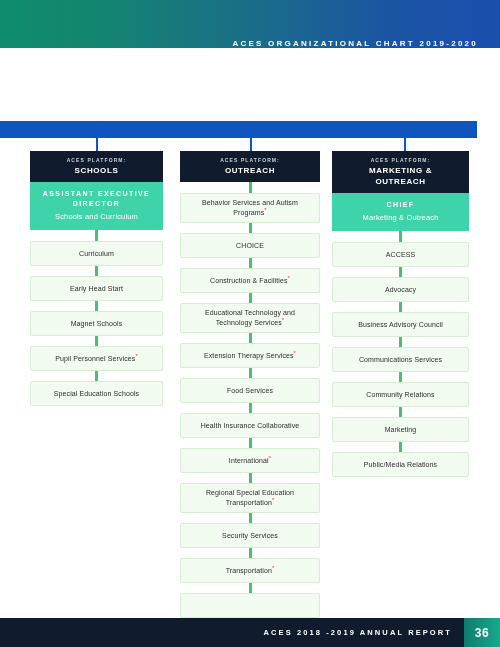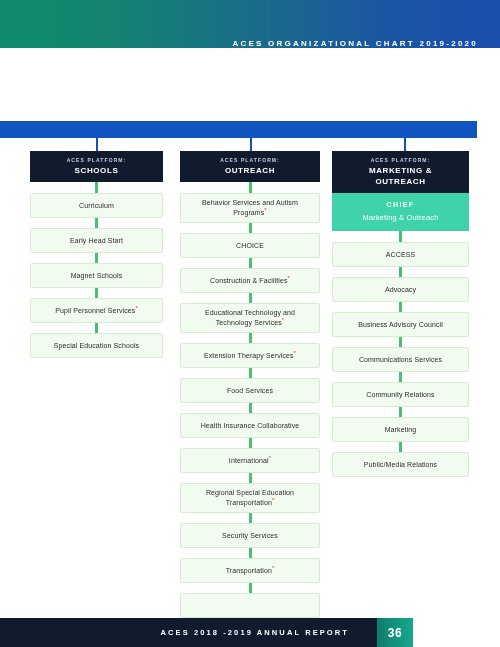--- a/index.html
+++ b/index.html
@@ -143,38 +143,38 @@
     color: #e0392b;
     font-size: 6px;
     vertical-align: super;
     line-height: 0;
   }
 
   
   .footer {
     position: absolute;
     left: 0; bottom: 0;
-    width: 413px;
+    width: 500px;
     height: 29px;
     background: #111b2e;
     display: flex;
     align-items: center;
     justify-content: flex-end;
   }
   .footer-title {
     color: #ffffff;
     font-size: 7.5px;
     font-weight: bold;
     letter-spacing: 2.1px;
     white-space: nowrap;
   }
   .page-badge {
     width: 36px;
     height: 29px;
-    margin-left: 28px;
+    margin-left: 12px;
     background: linear-gradient(to right, #0e7c6e 0%, #17a98b 100%);
     display: flex;
     align-items: center;
     justify-content: center;
   }
   .page-number {
     color: #ffffff;
     font-size: 12px;
     font-weight: bold;
     letter-spacing: 0.5px;
@@ -190,20 +190,24 @@
 <div class="spine-bar"></div>
 <div class="spine-drop" style="left:96px"></div>
 <div class="spine-drop" style="left:250px"></div>
 <div class="spine-drop" style="left:404px"></div>
 
 <div class="chart">
   <div class="column col-1">
       <div class="platform-head">
         <div class="platform-kicker">ACES PLATFORM:</div>
         <div class="platform-name">SCHOOLS</div>
+      </div>
+      <div class="role-box">
+        <div class="role-title">ASSISTANT EXECUTIVE DIRECTOR</div>
+        <div class="role-sub">Schools and Curriculum</div>
       </div>
       <div class="connector-top"></div>
       <div class="node">
         <span class="node-label">Curriculum</span>
       </div>
       <div class="connector"></div>
       <div class="node">
         <span class="node-label">Early Head Start</span>
       </div>
       <div class="connector"></div>

